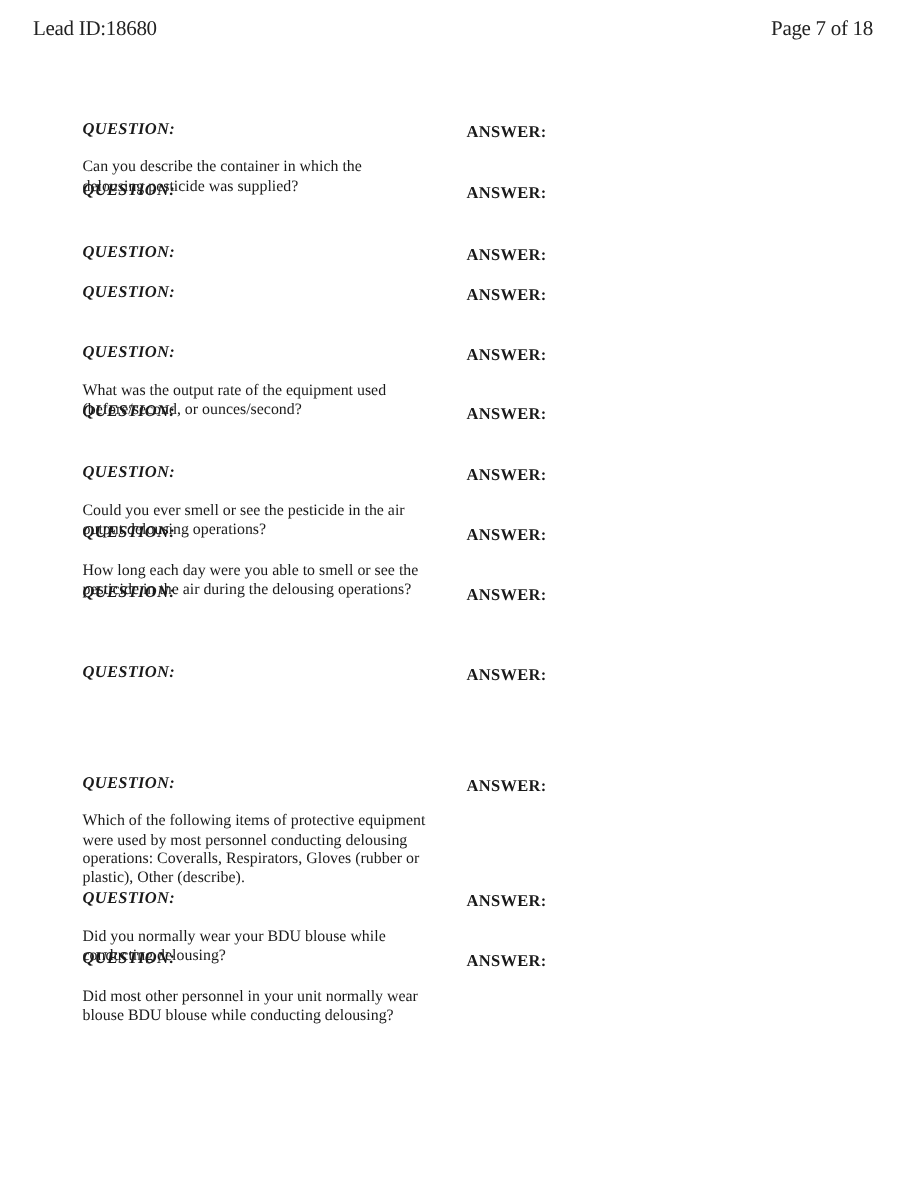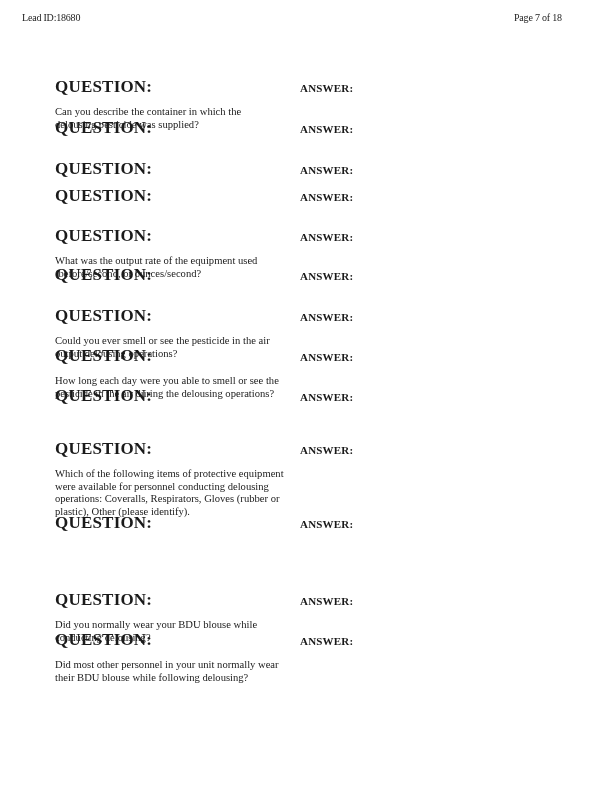--- a/index.html
+++ b/index.html
@@ -1,26 +1,26 @@
 <!DOCTYPE html>
 <html><head>
 <meta charset="utf-8">
 <style>
   html, body { margin: 0; padding: 0; background: #ffffff; }
   body {
     width: 612px; height: 792px; position: relative; overflow: hidden;
     font-family: "Liberation Serif", "DejaVu Serif", serif;
     color: #1a1a1a;
   }
-  .hdr { position: absolute; top: 12px; font-size: 10px; color: #222; letter-spacing: -0.2px; }
+  .hdr { position: absolute; top: 12px; font-size: 14px; color: #222; letter-spacing: -0.2px; }
   .hdr-left { left: 22px; }
   .hdr-right { left: 514px; }
   .qa { position: absolute; left: 55px; width: 520px; }
-  .q-label { font-weight: bold; font-size: 17px; line-height: 13px; letter-spacing: 0.2px; }
-  .a-label { position: absolute; left: 245px; top: 2px; font-weight: bold; font-size: 11px; line-height: 13px; letter-spacing: 0.2px; }
+  .q-label { font-weight: bold; font-size: 11px; line-height: 13px; letter-spacing: 0.2px; font-style: italic; }
+  .a-label { position: absolute; left: 256px; top: 2px; font-weight: bold; font-size: 11px; line-height: 13px; letter-spacing: 0.2px; }
   .q-text { font-size: 10.6px; line-height: 12.6px; width: 230px; margin-top: 13px; }
 </style>
 </head>
 <body>
 
 <div class="hdr hdr-left">Lead ID:18680</div>
 <div class="hdr hdr-right">Page  7 of  18</div>
 
 <div id="qa-list">
     <div class="qa" style="top: 80px;">
@@ -59,29 +59,29 @@
     <div class="a-label">ANSWER:</div>
     <div class="q-text">How long each day were you able to smell or see the pesticide in the air during the delousing operations?</div>
   </div>
     <div class="qa" style="top: 389px;">
     <div class="q-label">QUESTION:</div>
     <div class="a-label">ANSWER:</div>
   </div>
     <div class="qa" style="top: 442px;">
     <div class="q-label">QUESTION:</div>
     <div class="a-label">ANSWER:</div>
-    <div class="q-text">Which of the following items of protective equipment were available for personnel conducting delousing operations: Coveralls, Respirators, Gloves (rubber or plastic), Other (please identify).</div>
   </div>
     <div class="qa" style="top: 516px;">
     <div class="q-label">QUESTION:</div>
     <div class="a-label">ANSWER:</div>
+    <div class="q-text">Which of the following items of protective equipment were used by most personnel conducting delousing operations: Coveralls, Respirators, Gloves (rubber or plastic), Other (describe).</div>
   </div>
     <div class="qa" style="top: 593px;">
     <div class="q-label">QUESTION:</div>
     <div class="a-label">ANSWER:</div>
     <div class="q-text">Did you normally wear your BDU blouse while conducting delousing?</div>
   </div>
     <div class="qa" style="top: 633px;">
     <div class="q-label">QUESTION:</div>
     <div class="a-label">ANSWER:</div>
-    <div class="q-text">Did most other personnel in your unit normally wear their BDU blouse while following delousing?</div>
+    <div class="q-text">Did most other personnel in your unit normally wear blouse BDU blouse while conducting delousing?</div>
   </div>
   </div>
 
 </body></html>

